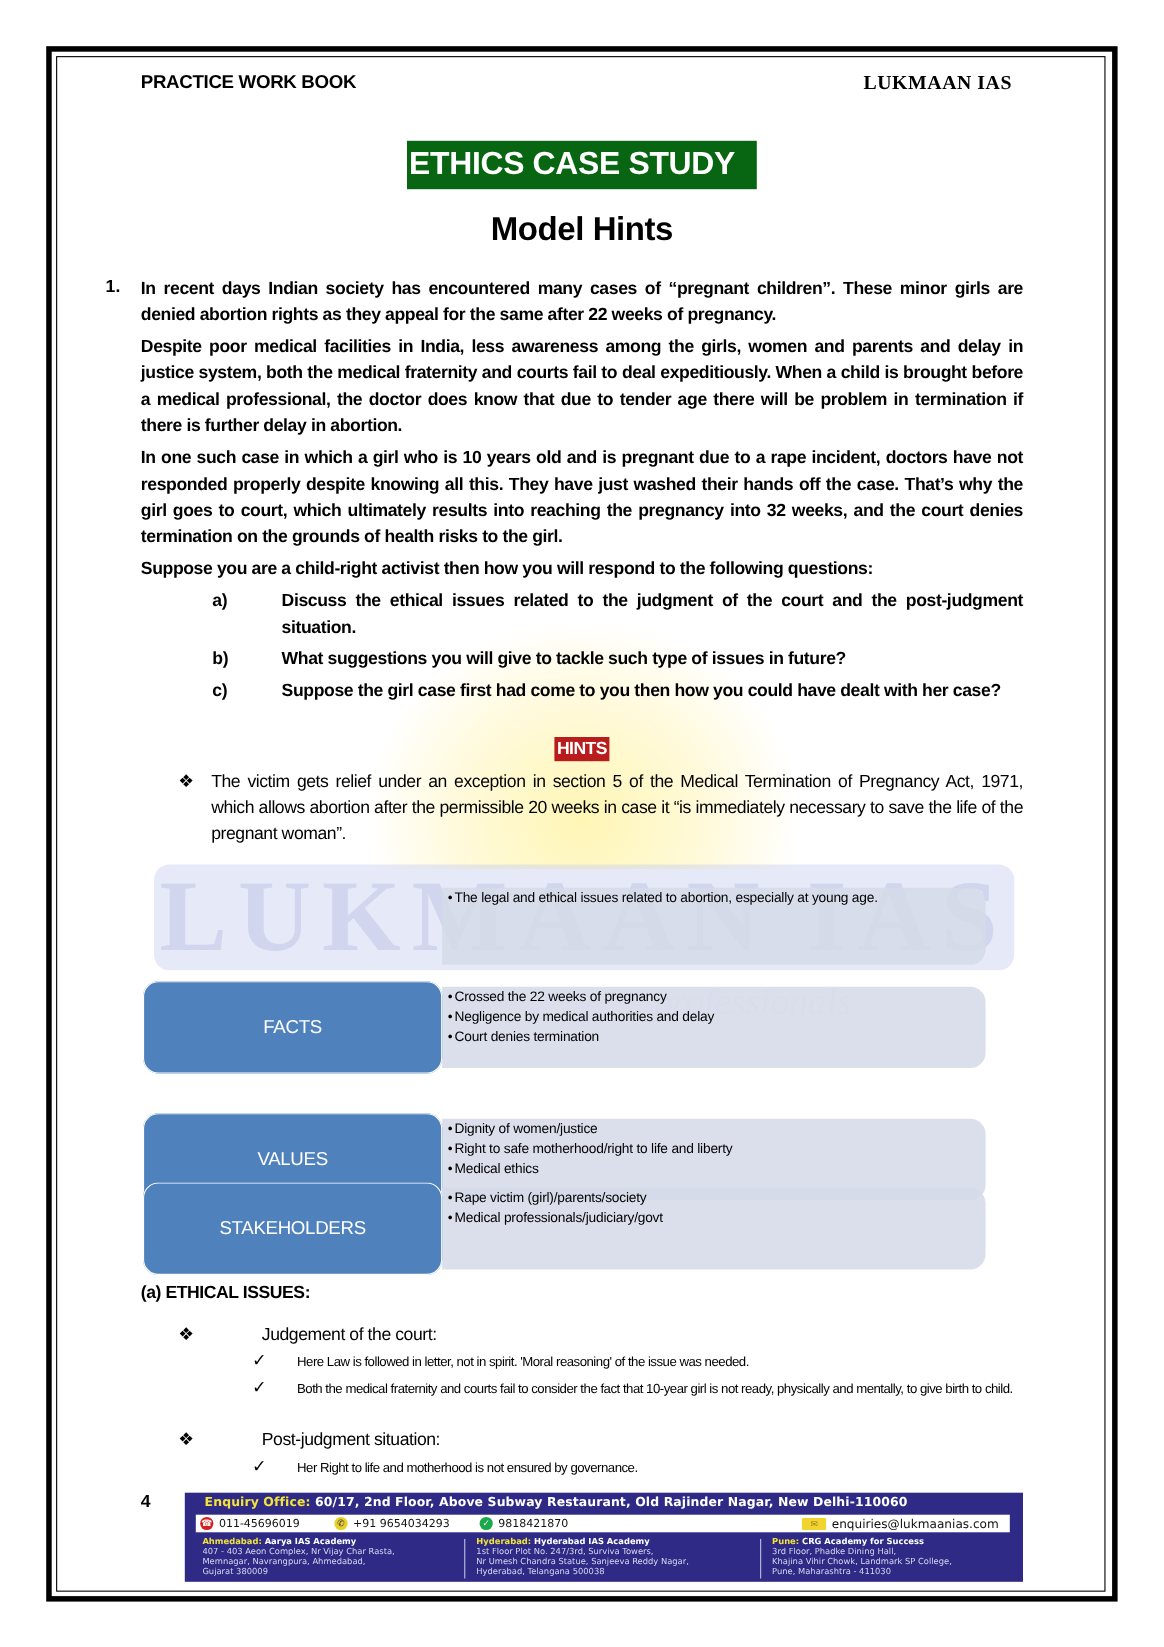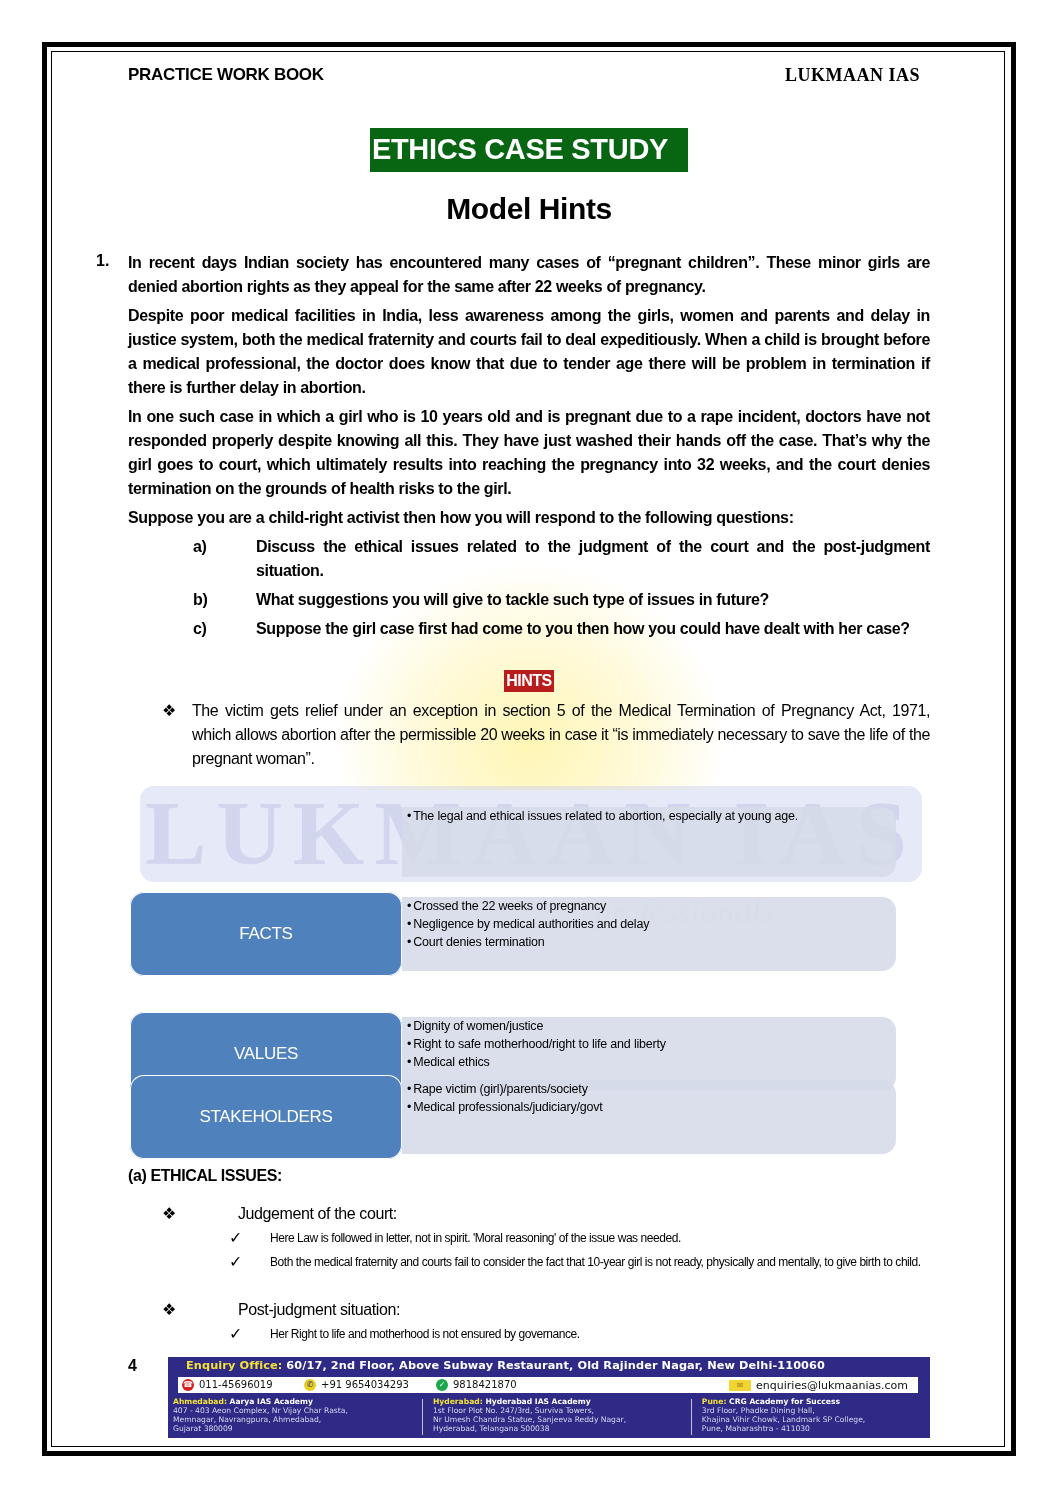--- a/index.html
+++ b/index.html
@@ -67,21 +67,21 @@
 
     .page-num { position: absolute; left: 128px; top: 1357px; font-size: 16px; font-weight: bold; }
 
     .footer { position: absolute; left: 168px; top: 1357px; width: 762px; height: 81px; background: #2e2a86; color: #fff; font-family: "DejaVu Sans", sans-serif; }
     .f-enq { position: absolute; left: 18px; top: 2px; font-size: 11.3px; font-weight: bold; white-space: nowrap; letter-spacing: 0.1px; }
     .f-enq .y { color: #f2e23a; }
     .f-contact { position: absolute; left: 10px; top: 20px; width: 740px; height: 16px; background: #ffffff; color: #111; font-size: 10px; display: flex; align-items: center; }
     .f-contact span { white-space: nowrap; }
     .ic { display: inline-block; width: 12px; height: 12px; border-radius: 50%; margin-right: 5px; vertical-align: middle; color: #fff; font-size: 8px; line-height: 12px; text-align: center; }
     .f-branches { position: absolute; left: 0; top: 40px; width: 762px; height: 40px; display: flex; font-size: 7.6px; line-height: 9px; }
-    .f-branch { padding-left: 5px; color: #d8d8f0; box-sizing: border-box; }
+    .f-branch { padding-left: 16px; color: #d8d8f0; box-sizing: border-box; }
     .f-branch .bh { font-weight: bold; color: #fff; }
     .f-branch .bh .y { color: #f2e23a; }
     .sep { width: 1px; background: #c0c0e0; margin: 2px 4px; }
   </style>
 </head>
 <body>
 
 <div class="frame-outer"></div>
 <div class="frame-inner"></div>
 

